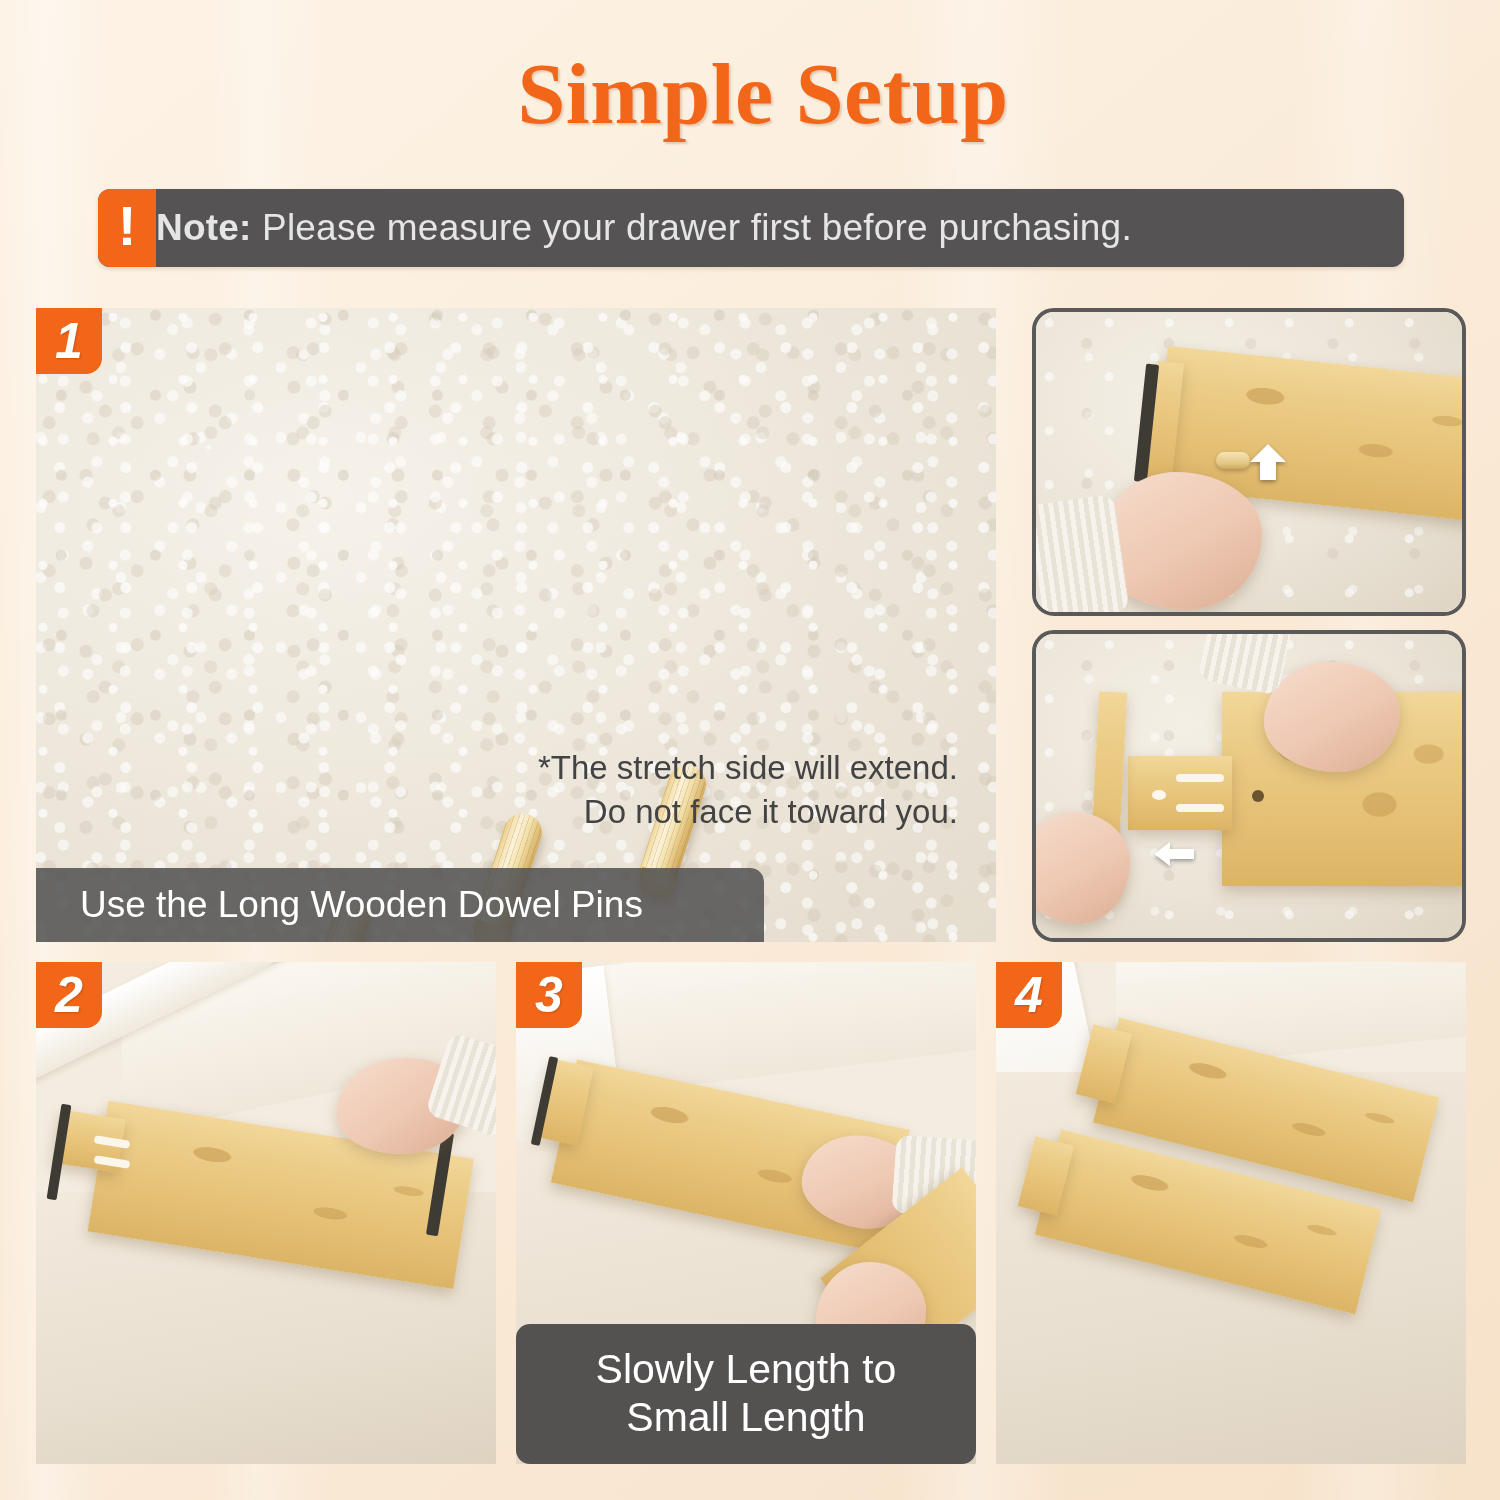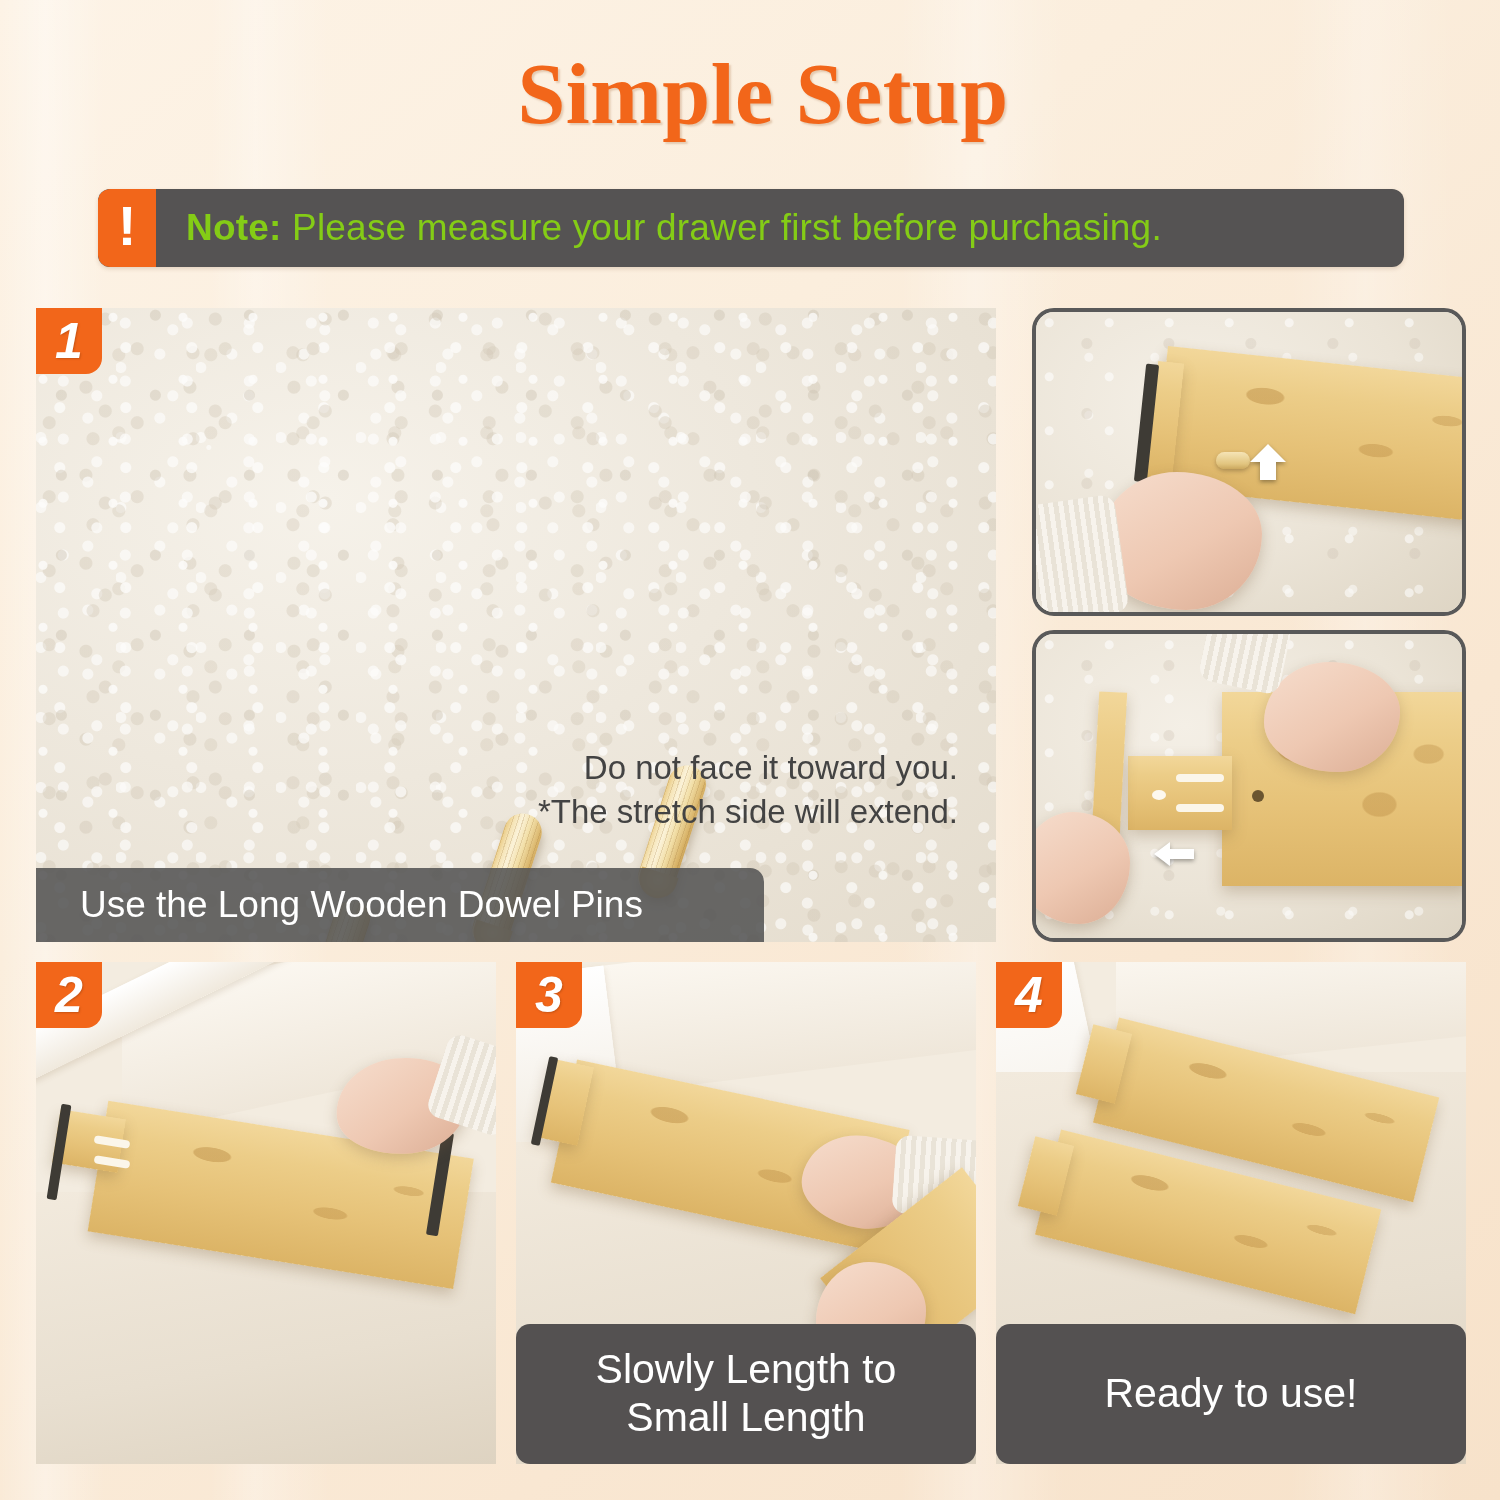--- a/index.html
+++ b/index.html
@@ -60,23 +60,22 @@
     display: flex;
     align-items: center;
     justify-content: center;
     color: #ffffff;
     font-size: 56px;
     font-weight: bold;
     line-height: 1;
     padding-bottom: 4px;
   }
   .note-text {
-    color: #84cc16;
+    color: #e5e5e5;
     font-size: 37px;
-    padding-left: 30px;
     letter-spacing: 0.2px;
     white-space: nowrap;
   }
   .note-text b { font-weight: bold; }
 
   
   .panel {
     position: absolute;
     overflow: hidden;
   }
@@ -316,22 +315,22 @@
       <span class="grain"></span>
       <span class="endcap"></span>
     </div>
   <div class="dowel" id="dowel4">
       <span class="grain"></span>
       <span class="endcap"></span>
     </div>
 
 
   <div class="photo-note" id="hint-stretch">
+    <div>*The stretch side will extend.</div>
     <div>Do not face it toward you.</div>
-    <div>*The stretch side will extend.</div>
   </div>
 
   <div class="caption" id="cap1">Use the Long Wooden Dowel Pins</div>
 </div>
 <div class="badge" id="badge1">1</div>
 
 <div class="inset" id="inset1">
   <div class="inset-bg"></div>
 
   <div class="bamboo" style="left:132px; top:34px; width:340px; height:142px; transform:rotate(6deg); transform-origin:left top;">
@@ -432,17 +431,14 @@
 
     <div class="bamboo" style="left:110px; top:54px; width:330px; height:108px; transform:rotate(14deg); transform-origin:left center;">
       <span class="nodes"></span>
     </div>
     <div class="bamboo" style="left:52px; top:166px; width:330px; height:108px; transform:rotate(14deg); transform-origin:left center;">
       <span class="nodes"></span>
     </div>
     <div class="bamboo" style="left:88px; top:66px; width:40px; height:72px; transform:rotate(14deg);"></div>
     <div class="bamboo" style="left:30px; top:178px; width:40px; height:72px; transform:rotate(14deg);"></div>
   </div>
-  <div class="cap-bottom" id="cap4">
-    <div>Ready to use!</div>
-  </div>
 </div>
 <div class="badge" id="badge4">4</div>
 
 </body></html>

